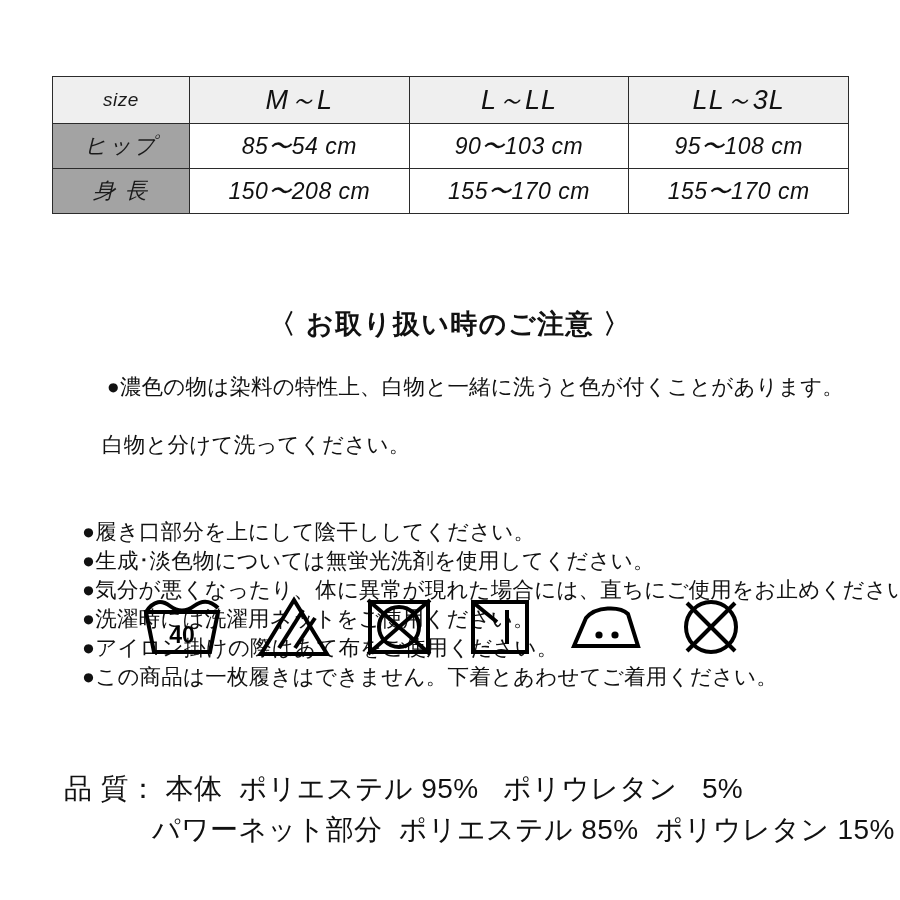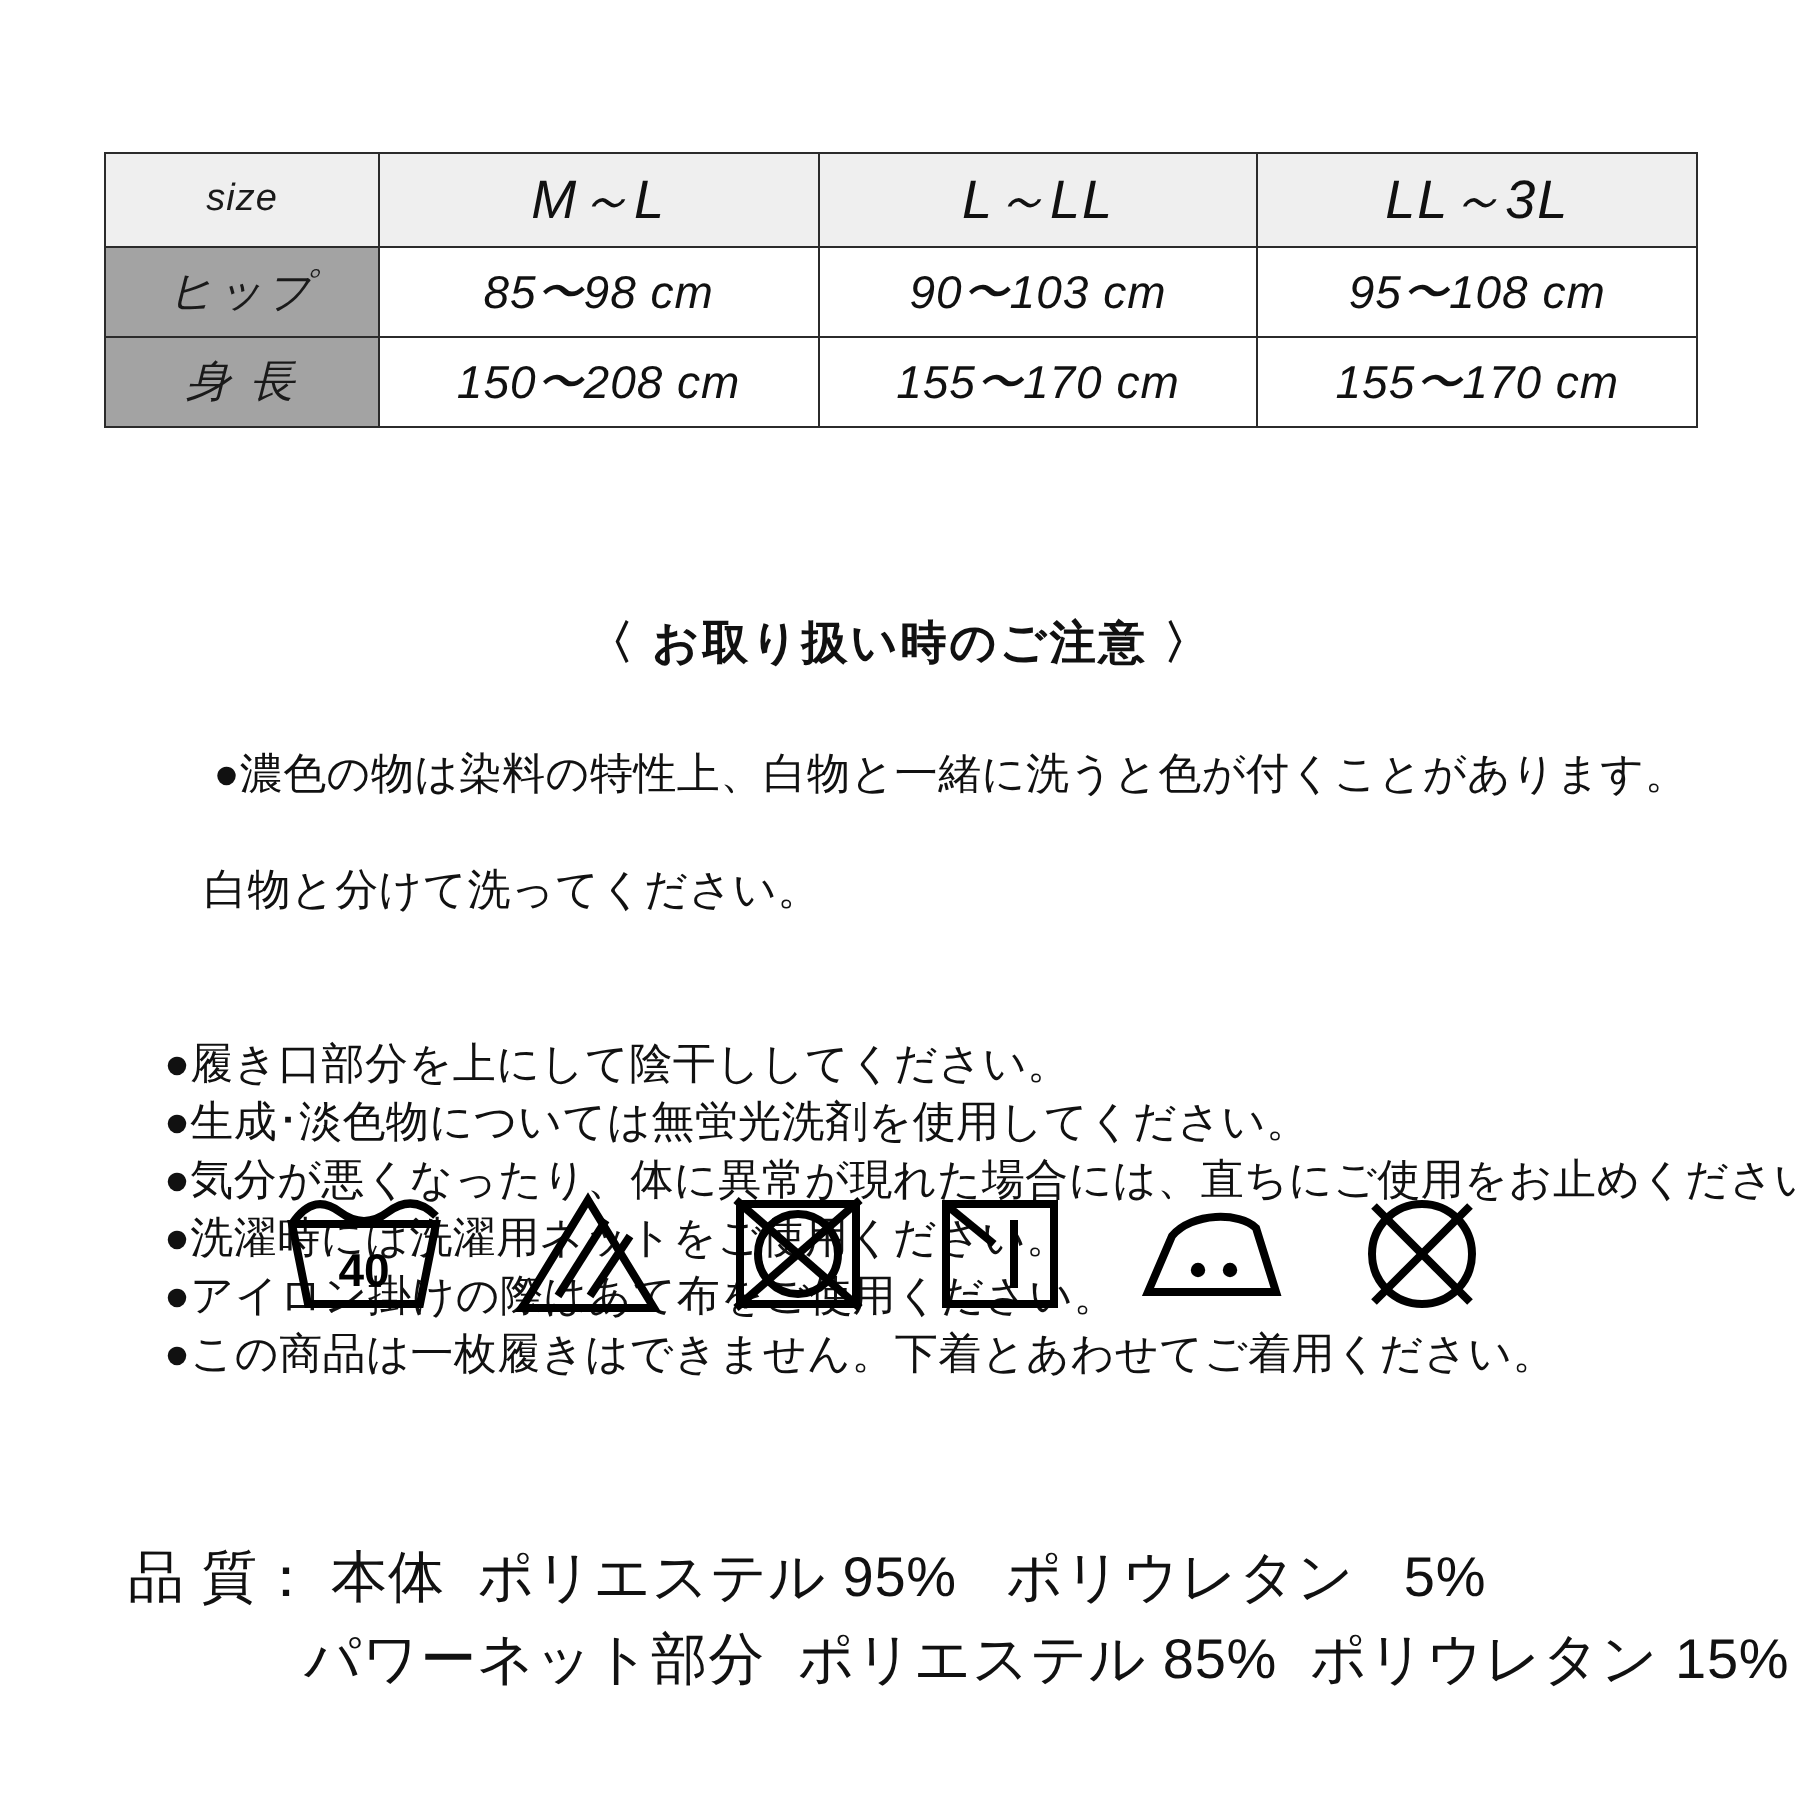--- a/index.html
+++ b/index.html
@@ -68,21 +68,21 @@
     color: #111111;
   }
 
   
   .notice-title {
     position: absolute;
     left: 0;
     top: 306px;
     width: 900px;
     text-align: center;
-    font-size: 23px;
+    font-size: 27px;
     font-weight: bold;
     letter-spacing: 1.5px;
     color: #111111;
   }
   .notice-list {
     position: absolute;
     left: 82px;
     top: 344px;
     width: 740px;
   }
@@ -137,21 +137,21 @@
       <tr>
         <th class="col-label hdr-size">size</th>
         <th class="hdr-val">M～L</th>
         <th class="hdr-val">L～LL</th>
         <th class="hdr-val">LL～3L</th>
       </tr>
     </thead>
     <tbody>
       <tr>
         <td class="col-label row-label">ヒップ</td>
-        <td class="cell-val">85〜98 cm</td>
+        <td class="cell-val">85〜54 cm</td>
         <td class="cell-val">90〜103 cm</td>
         <td class="cell-val">95〜108 cm</td>
       </tr>
       <tr>
         <td class="col-label row-label">身 長</td>
         <td class="cell-val">150〜208 cm</td>
         <td class="cell-val">155〜170 cm</td>
         <td class="cell-val">155〜170 cm</td>
       </tr>
     </tbody>

